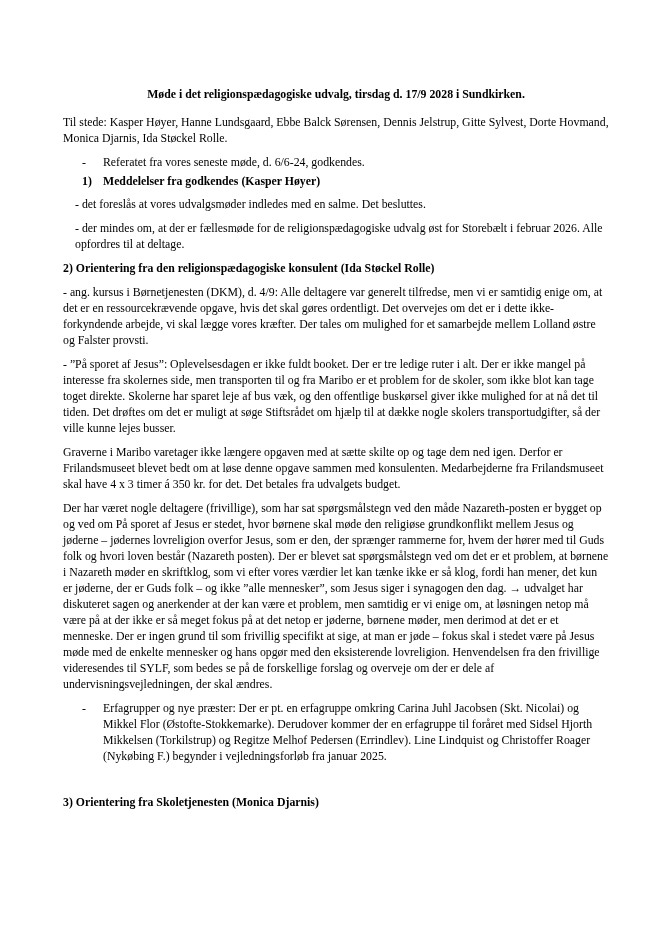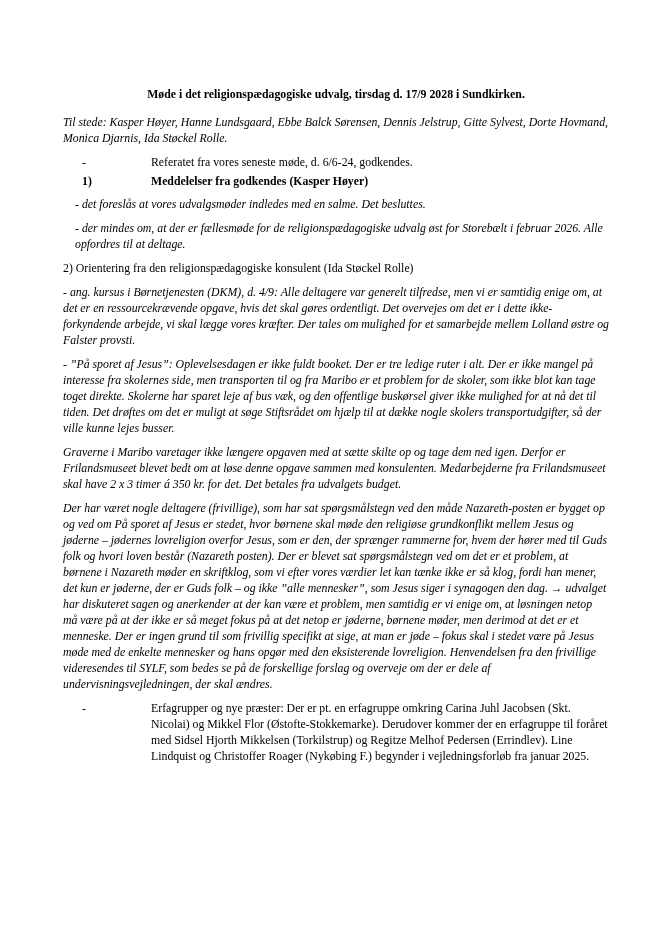--- a/index.html
+++ b/index.html
@@ -26,45 +26,43 @@
     line-height: 16px;
     font-weight: bold;
     text-align: center;
     margin: 0 0 12px 0;
   }
   .para {
     font-size: 11.8px;
     line-height: 16px;
     margin: 0 0 8px 0;
     text-align: left;
-    font-style: italic;
   }
   .heading {
     font-size: 11.8px;
     line-height: 16px;
-    font-weight: normal;
+    font-weight: bold;
     margin: 0 0 8px 0;
   }
   .indented {
     padding-left: 12px;
   }
   .list-item {
     display: flex;
     font-size: 11.8px;
     line-height: 16px;
     margin: 0 0 3px 0;
     padding-left: 19px;
   }
   .list-item .marker {
     width: 21px;
     flex-shrink: 0;
   }
   .list-item .li-text {
     flex: 1;
-    margin-left: 48px;
   }
   .list-item.bold {
     font-weight: bold;
     margin-bottom: 7px;
   }
   .section3 {
     margin-top: 30px;
   }
 </style>
 </head>
@@ -90,23 +88,24 @@
   <p class="para indented">- det foreslås at vores udvalgsmøder indledes med en salme. Det besluttes.</p>
 
   <p class="para indented">- der mindes om, at der er fællesmøde for de religionspædagogiske udvalg øst for Storebælt i februar 2026. Alle opfordres til at deltage.</p>
 
   <h2 class="heading">2) Orientering fra den religionspædagogiske konsulent (Ida Støckel Rolle)</h2>
 
   <p class="para">- ang. kursus i Børnetjenesten (DKM), d. 4/9: Alle deltagere var generelt tilfredse, men vi er samtidig enige om, at det er en ressourcekrævende opgave, hvis det skal gøres ordentligt. Det overvejes om det er i dette ikke-forkyndende arbejde, vi skal lægge vores kræfter. Der tales om mulighed for et samarbejde mellem Lolland østre og Falster provsti.</p>
 
   <p class="para">- ”På sporet af Jesus”: Oplevelsesdagen er ikke fuldt booket. Der er tre ledige ruter i alt. Der er ikke mangel på interesse fra skolernes side, men transporten til og fra Maribo er et problem for de skoler, som ikke blot kan tage toget direkte. Skolerne har sparet leje af bus væk, og den offentlige buskørsel giver ikke mulighed for at nå det til tiden. Det drøftes om det er muligt at søge Stiftsrådet om hjælp til at dække nogle skolers transportudgifter, så der ville kunne lejes busser.</p>
 
-  <p class="para">Graverne i Maribo varetager ikke længere opgaven med at sætte skilte op og tage dem ned igen. Derfor er Frilandsmuseet blevet bedt om at løse denne opgave sammen med konsulenten. Medarbejderne fra Frilandsmuseet skal have 2 x 3 timer á 350 kr. for det. Det betales fra udvalgets budget.</p>
+  <p class="para">Graverne i Maribo varetager ikke længere opgaven med at sætte skilte op og tage dem ned igen. Derfor er Frilandsmuseet blevet bedt om at løse denne opgave sammen med konsulenten. Medarbejderne fra Frilandsmuseet skal have 4 x 3 timer á 350 kr. for det. Det betales fra udvalgets budget.</p>
 
   <p class="para">Der har været nogle deltagere (frivillige), som har sat spørgsmålstegn ved den måde Nazareth-posten er bygget op og ved om På sporet af Jesus er stedet, hvor børnene skal møde den religiøse grundkonflikt mellem Jesus og jøderne – jødernes lovreligion overfor Jesus, som er den, der sprænger rammerne for, hvem der hører med til Guds folk og hvori loven består (Nazareth posten). Der er blevet sat spørgsmålstegn ved om det er et problem, at børnene i Nazareth møder en skriftklog, som vi efter vores værdier let kan tænke ikke er så klog, fordi han mener, det kun er jøderne, der er Guds folk – og ikke ”alle mennesker”, som Jesus siger i synagogen den dag. → udvalget har diskuteret sagen og anerkender at der kan være et problem, men samtidig er vi enige om, at løsningen netop må være på at der ikke er så meget fokus på at det netop er jøderne, børnene møder, men derimod at det er et menneske. Der er ingen grund til som frivillig specifikt at sige, at man er jøde – fokus skal i stedet være på Jesus møde med de enkelte mennesker og hans opgør med den eksisterende lovreligion. Henvendelsen fra den frivillige videresendes til SYLF, som bedes se på de forskellige forslag og overveje om der er dele af undervisningsvejledningen, der skal ændres.</p>
 
   <div class="list-item">
     <span class="marker">-</span>
     <span class="li-text">Erfagrupper og nye præster: Der er pt. en erfagruppe omkring Carina Juhl Jacobsen (Skt. Nicolai) og Mikkel Flor (Østofte-Stokkemarke). Derudover kommer der en erfagruppe til foråret med Sidsel Hjorth Mikkelsen (Torkilstrup) og Regitze Melhof Pedersen (Errindlev).  Line Lindquist og Christoffer Roager (Nykøbing F.) begynder i vejledningsforløb fra januar 2025.</span>
   </div>
 
+  <h2 class="heading section3">3) Orientering fra Skoletjenesten (Monica Djarnis)</h2>
 
 </div>
 
 </body></html>

